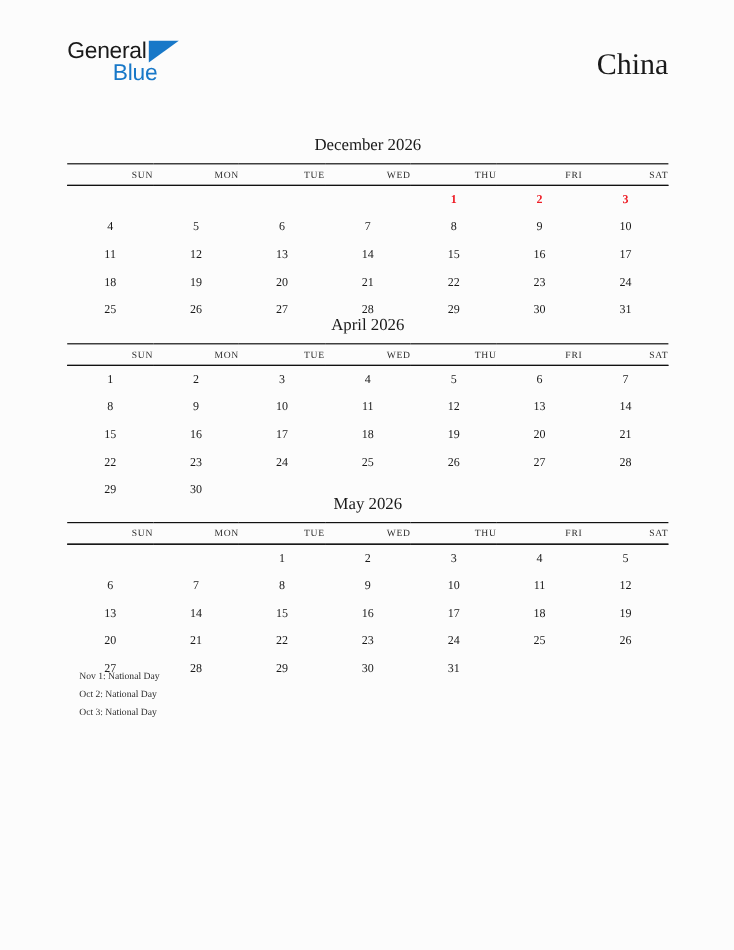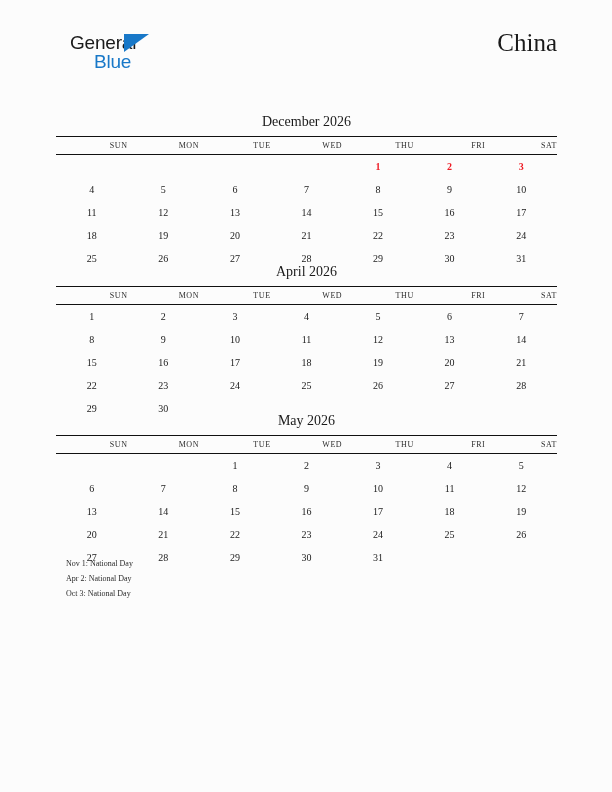--- a/index.html
+++ b/index.html
@@ -41,21 +41,20 @@
   }
   .logo-general {
     position: absolute;
     left: 0;
     top: 0;
     font-family: "Liberation Sans", "DejaVu Sans", sans-serif;
     font-size: 19px;
     letter-spacing: -0.2px;
     color: #1a1a1a;
     line-height: 22px;
-    margin-left: 14px;
   }
   .logo-blue {
     position: absolute;
     left: 38px;
     top: 19px;
     font-family: "Liberation Sans", "DejaVu Sans", sans-serif;
     font-size: 19px;
     letter-spacing: -0.2px;
     color: #1878c8;
     line-height: 22px;
@@ -80,20 +79,21 @@
     font-size: 25px;
     line-height: 30px;
     color: #1a1a1a;
     white-space: nowrap;
   }
   .title-sub {
     font-size: 25px;
     line-height: 30px;
     color: #1a1a1a;
     white-space: nowrap;
+    margin-top: 12px;
   }
 
   
   .month {
     position: absolute;
     left: 56px;
     width: 501px;
   }
   .month-1 { top: 112px; }
   .month-2 { top: 262px; }
@@ -358,17 +358,17 @@
             <td>31</td>
             <td class="empty"></td>
             <td class="empty"></td>
           </tr>
         </tbody>
     </table>
   </div>
 
   <div class="notes">
     <div class="note-line">Nov 1: National Day</div>
-    <div class="note-line">Apr 2: National Day</div>
+    <div class="note-line">Oct 2: National Day</div>
     <div class="note-line">Oct 3: National Day</div>
   </div>
 
 </div>
 
 </body></html>

